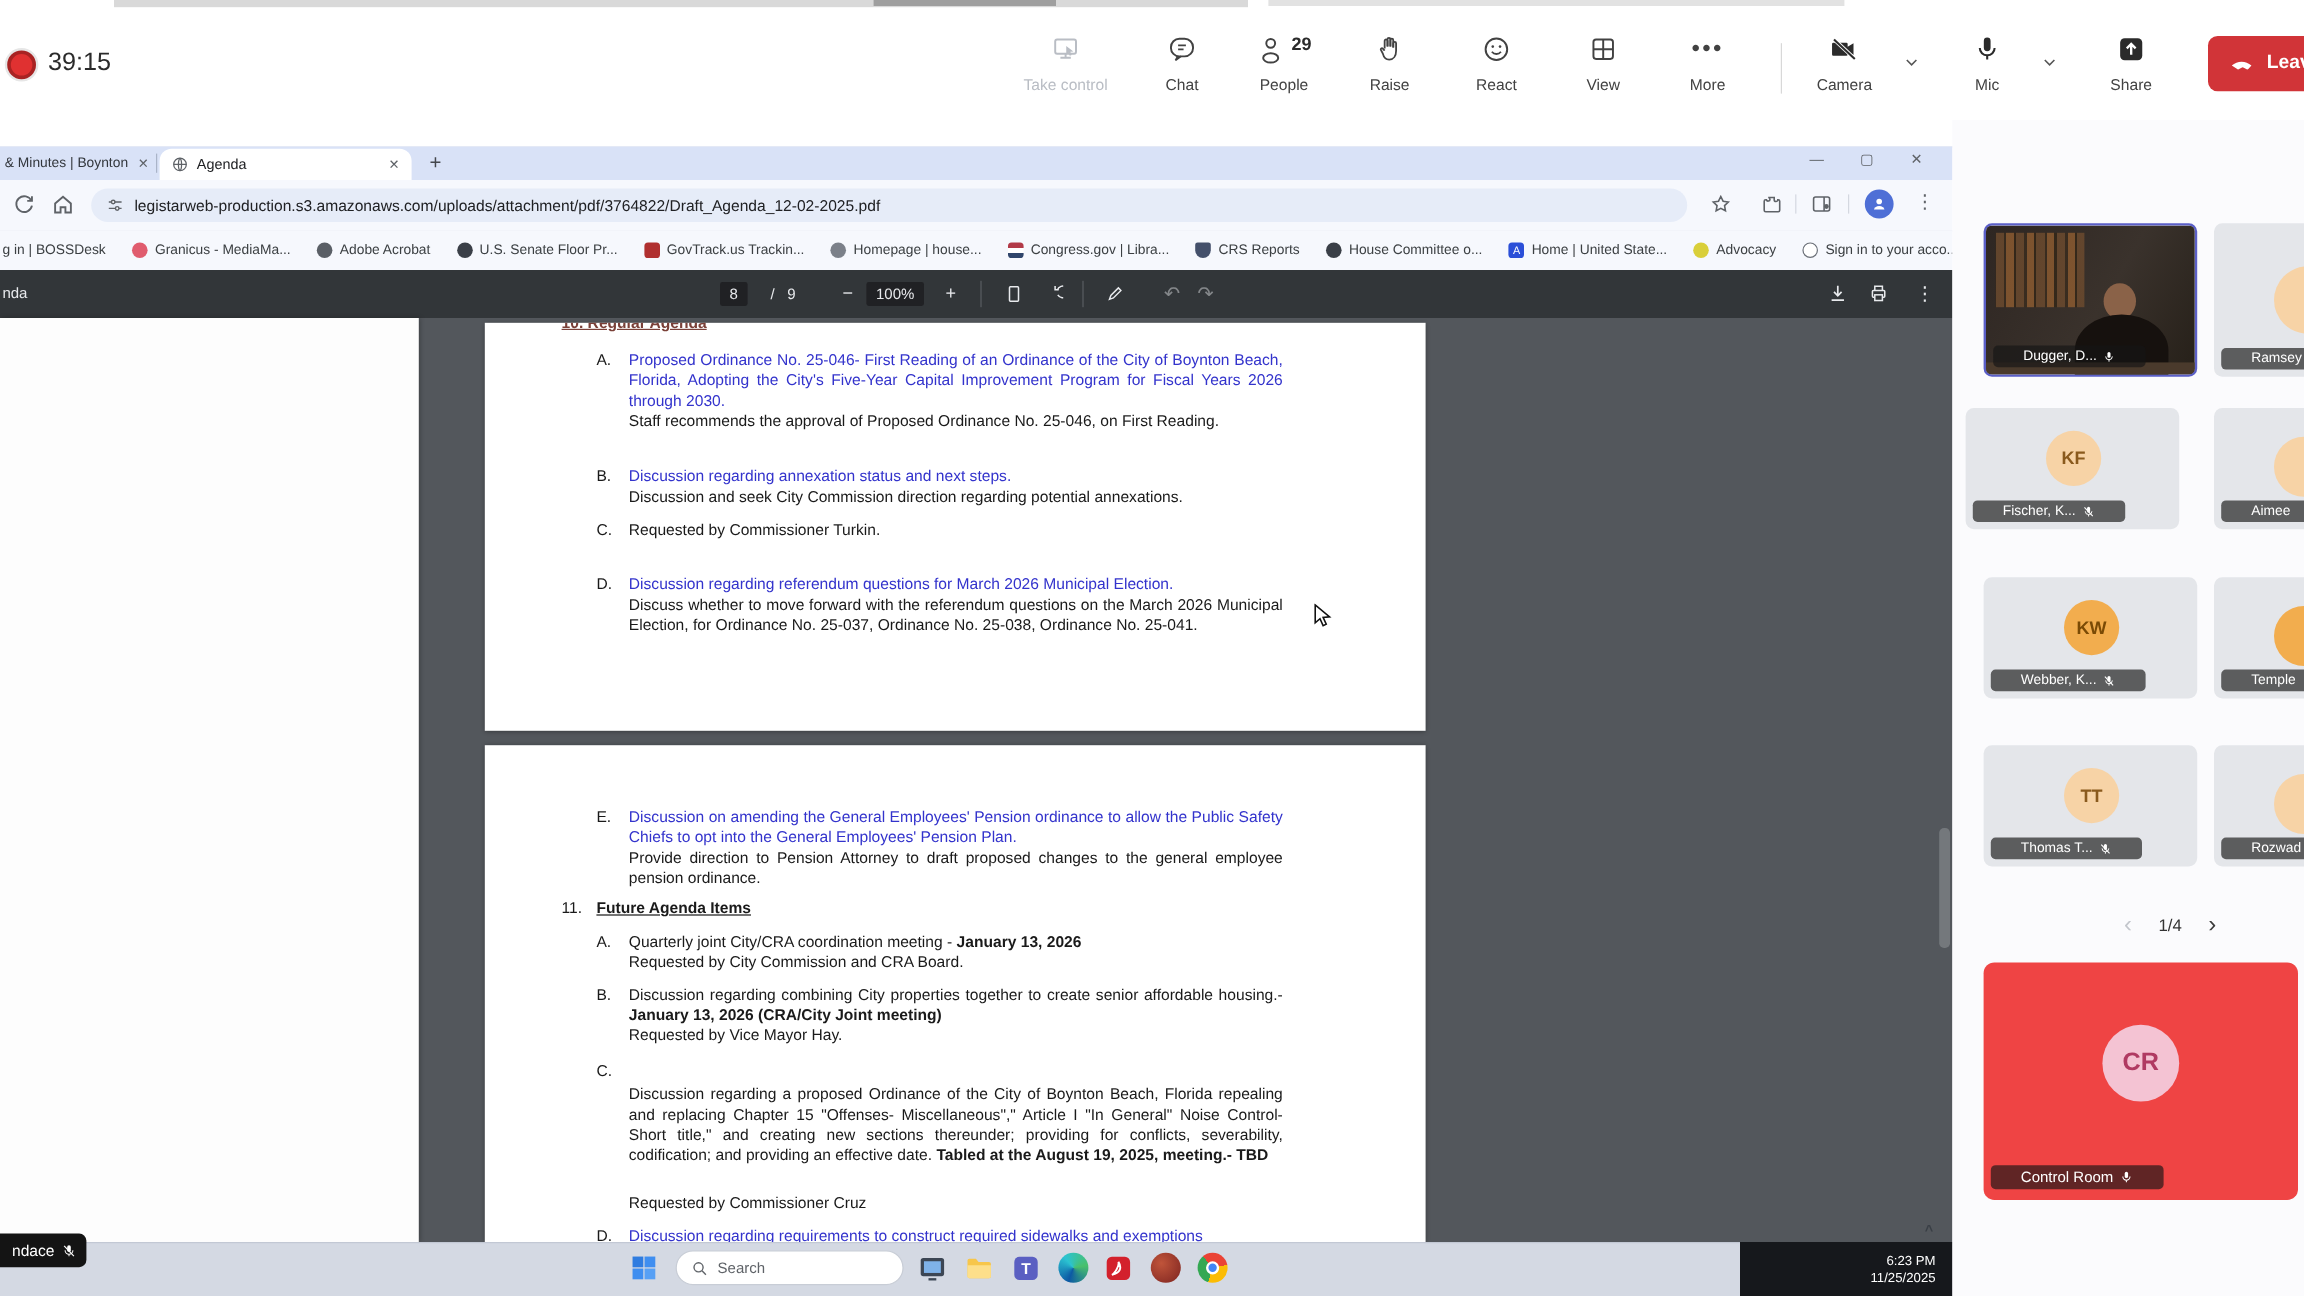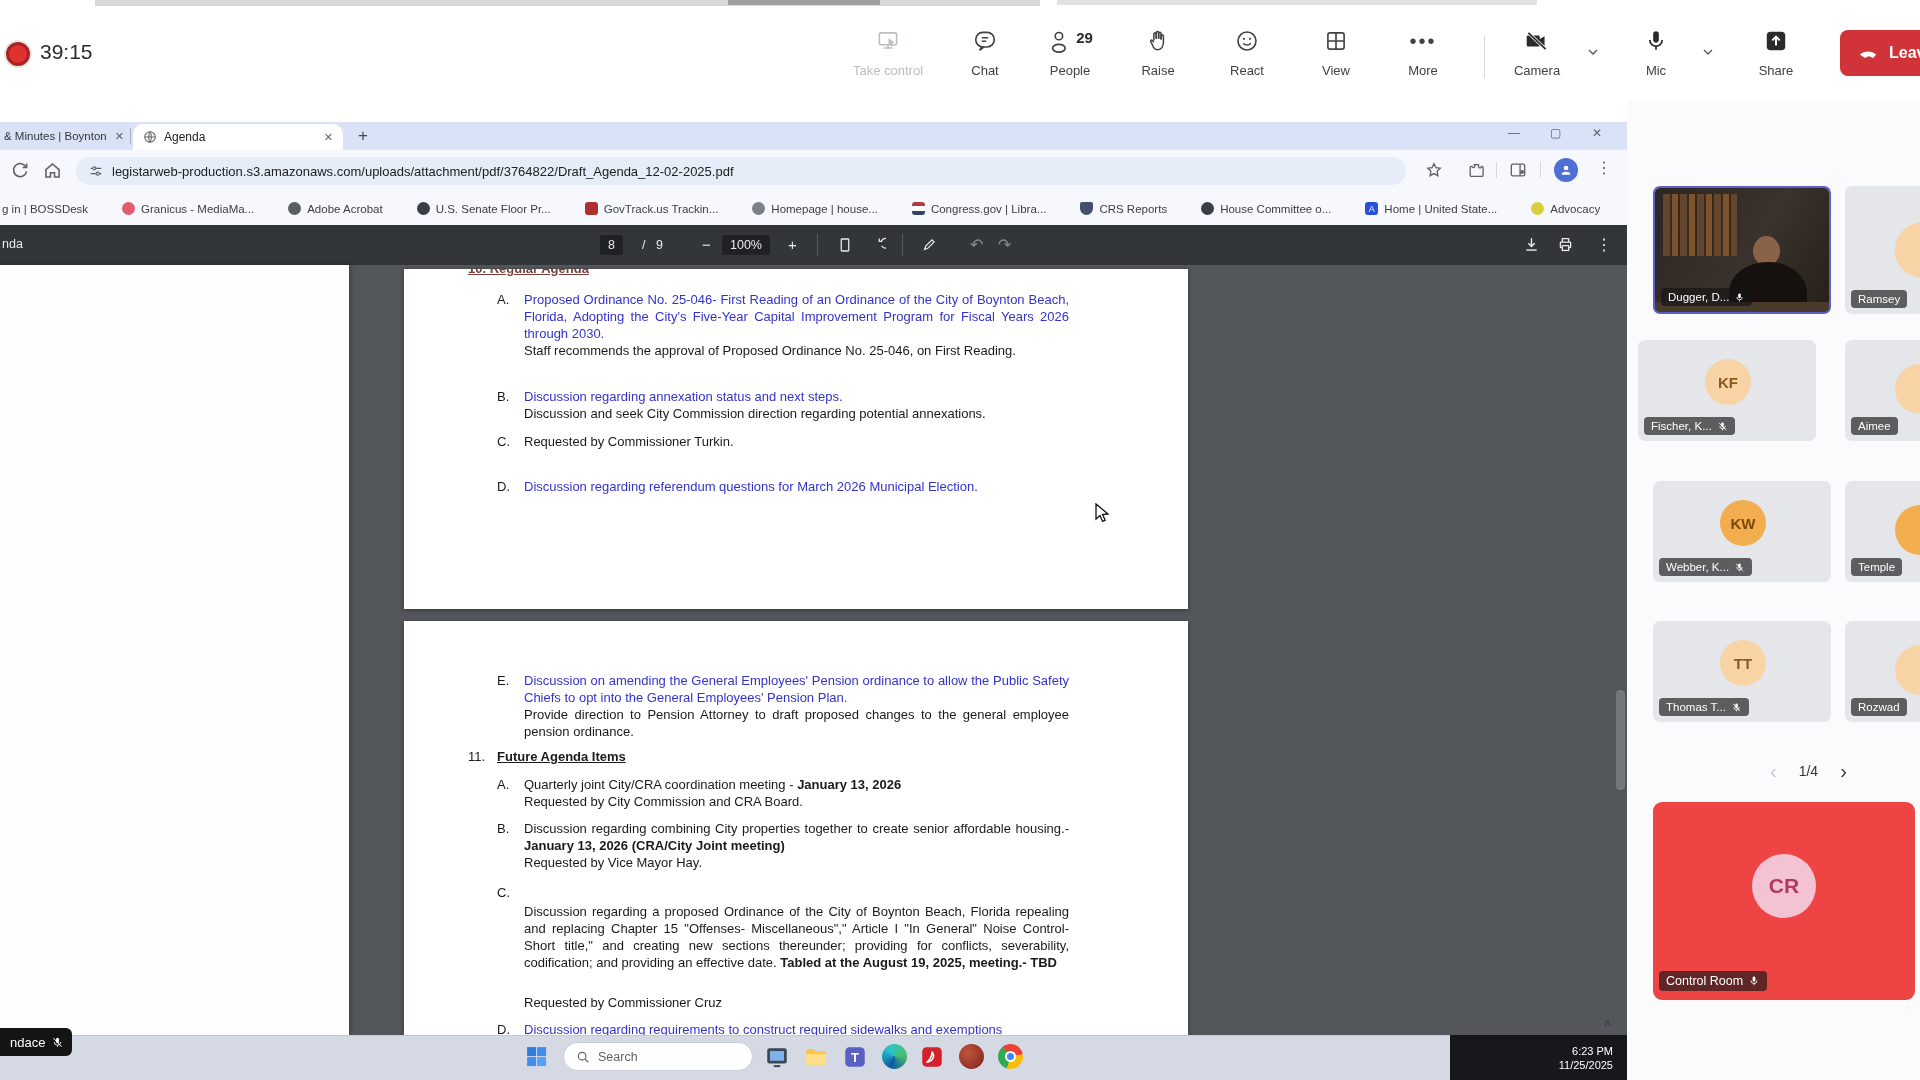--- a/index.html
+++ b/index.html
@@ -25,21 +25,21 @@
   #tabstrip{left:0;top:122px;width:1627px;height:28px;background:#d9e2f7;}
   #tab-inactive{left:0;top:124px;width:128px;height:24px;display:flex;align-items:center;gap:6px;padding:0 4px;box-sizing:border-box;color:#33373d;font-size:11.5px;}
   #tab-active{left:133px;top:124px;width:210px;height:26px;background:#fff;border-radius:10px 10px 0 0;display:flex;align-items:center;gap:7px;padding:0 10px;box-sizing:border-box;color:#202124;font-size:12px;}
   .tabx{margin-left:auto;color:#5f6368;font-size:11px;}
   #newtab{left:358px;top:126px;color:#44474d;font-size:17px;}
   .winctl{position:absolute;top:126px;color:#5f6368;font-size:12px;}
 
   #chrometoolbar{left:0;top:150px;width:1627px;height:42px;background:#f6f8fd;border-bottom:1px solid #e4e7ee;}
   #urlpill{left:76px;top:157px;width:1330px;height:28px;background:#e6ecf8;border-radius:14px;display:flex;align-items:center;gap:8px;padding:0 12px;box-sizing:border-box;}
   #urltext{font-size:13px;color:#202124;white-space:nowrap;overflow:hidden;}
-  #bookmarksbar{left:0;top:192px;width:1627px;height:33px;background:#f6f8fd;display:flex;align-items:center;gap:34px;padding-left:2px;box-sizing:border-box;overflow:hidden;}
+  #bookmarksbar{left:0;top:192px;width:1627px;height:33px;background:#f6f8fd;display:flex;align-items:center;gap:22px;padding-left:2px;box-sizing:border-box;overflow:hidden;}
   .bm{display:flex;align-items:center;gap:6px;font-size:11.5px;color:#3c4043;white-space:nowrap;}
   .fav{width:13px;height:13px;border-radius:50%;flex:0 0 auto;}
   .fav.sq{border-radius:3px;}
 
   
   #pdfbar{left:0;top:225px;width:1627px;height:40px;background:#323639;color:#e8eaed;}
   .pdfbox{background:#202124;border-radius:2px;color:#e8eaed;font-size:12.5px;padding:3px 8px;}
   .pdfglyph{color:#e8eaed;font-size:15px;}
   .dim{opacity:.45;}
 
@@ -60,21 +60,21 @@
   #taskbar{left:0;top:1035px;width:1627px;height:45px;background:#d4d9e3;border-top:1px solid #c2c8d4;}
   #searchpill{left:563px;top:1042px;width:190px;height:29px;background:#fff;border:1px solid #c8cdd6;border-radius:15px;display:flex;align-items:center;gap:8px;padding-left:12px;box-sizing:border-box;color:#5f6368;font-size:12.5px;}
   .tbicon{position:absolute;top:1044px;width:26px;height:26px;}
   #tray{left:1450px;top:1035px;width:177px;height:45px;background:#16181c;color:#fff;display:flex;flex-direction:column;justify-content:center;align-items:flex-end;padding-right:14px;box-sizing:border-box;font-size:11px;line-height:14px;}
   #tray-caret{left:1604px;top:1018px;color:#3a3f46;font-size:12px;font-weight:bold;}
   #corner-pill{left:0;top:1028px;height:28px;background:#141414;color:#fff;border-radius:0 6px 6px 0;display:flex;align-items:center;gap:6px;padding:0 8px 0 10px;font-size:13px;}
 
   
   #panel{left:1627px;top:100px;width:293px;height:980px;background:#fbfbfd;}
   .tile{position:absolute;border-radius:7px;background:#e4e6ea;overflow:hidden;}
-  .plabel{position:absolute;left:6px;bottom:6px;background:rgba(22,22,22,.66);color:#fff;font-size:11.5px;padding:3px 7px;border-radius:4px;display:flex;align-items:center;gap:5px;white-space:nowrap;}
+  .plabel{position:absolute;left:6px;bottom:6px;background:rgba(22,22,22,.66);color:#fff;font-size:11.5px;padding:3px 25px;border-radius:4px;display:flex;align-items:center;gap:5px;white-space:nowrap;}
   .initials{position:absolute;border-radius:50%;display:flex;align-items:center;justify-content:center;font-weight:bold;}
   #pagn{left:1770px;top:756px;width:150px;height:30px;display:flex;align-items:center;gap:22px;font-size:14px;color:#333;}
   #pagn .pg-prev{color:#c3c6cc;font-size:20px;}
   #pagn .pg-next{color:#3b3b3b;font-size:20px;}
 
   
   #vid{position:absolute;inset:0;background:linear-gradient(120deg,#2e2622 0%,#3a322c 55%,#262019 100%);}
   #vid .shelf{position:absolute;left:8px;top:6px;width:74px;height:62px;background:repeating-linear-gradient(90deg,#6b4a2e 0 7px,#3a2c1e 7px 9px,#8a5a30 9px 15px,#342718 15px 17px);opacity:.85;}
   #vid .head{position:absolute;left:98px;top:48px;width:27px;height:30px;border-radius:50%;background:#8a6248;}
   #vid .body{position:absolute;left:74px;top:74px;width:78px;height:60px;border-radius:50% 50% 0 0;background:#16110e;}
@@ -425,20 +425,21 @@
   </div>
 
   <div class="agenda-item" style="top:164px;">
     <span class="lbl">C.</span>
     <div>Requested by Commissioner Turkin.</div>
   </div>
 
   <div class="agenda-item" style="top:209px;">
     <span class="lbl">D.</span>
     <div class="doclink">Discussion regarding referendum questions for March 2026 Municipal Election.</div>
+    <div>Discuss whether to move forward with the referendum questions on the March 2026 Municipal Election, for Ordinance No. 25-037, Ordinance No. 25-038, Ordinance No. 25-041.</div>
   </div>
 </div>
 
 <div class="page doc" id="page2">
   <div class="agenda-item" style="top:51px;">
     <span class="lbl">E.</span>
     <div class="doclink">Discussion on amending the General Employees' Pension ordinance to allow the Public Safety Chiefs to opt into the General Employees' Pension Plan.</div>
     <div>Provide direction to Pension Attorney to draft proposed changes to the general employee pension ordinance.</div>
   </div>
 

